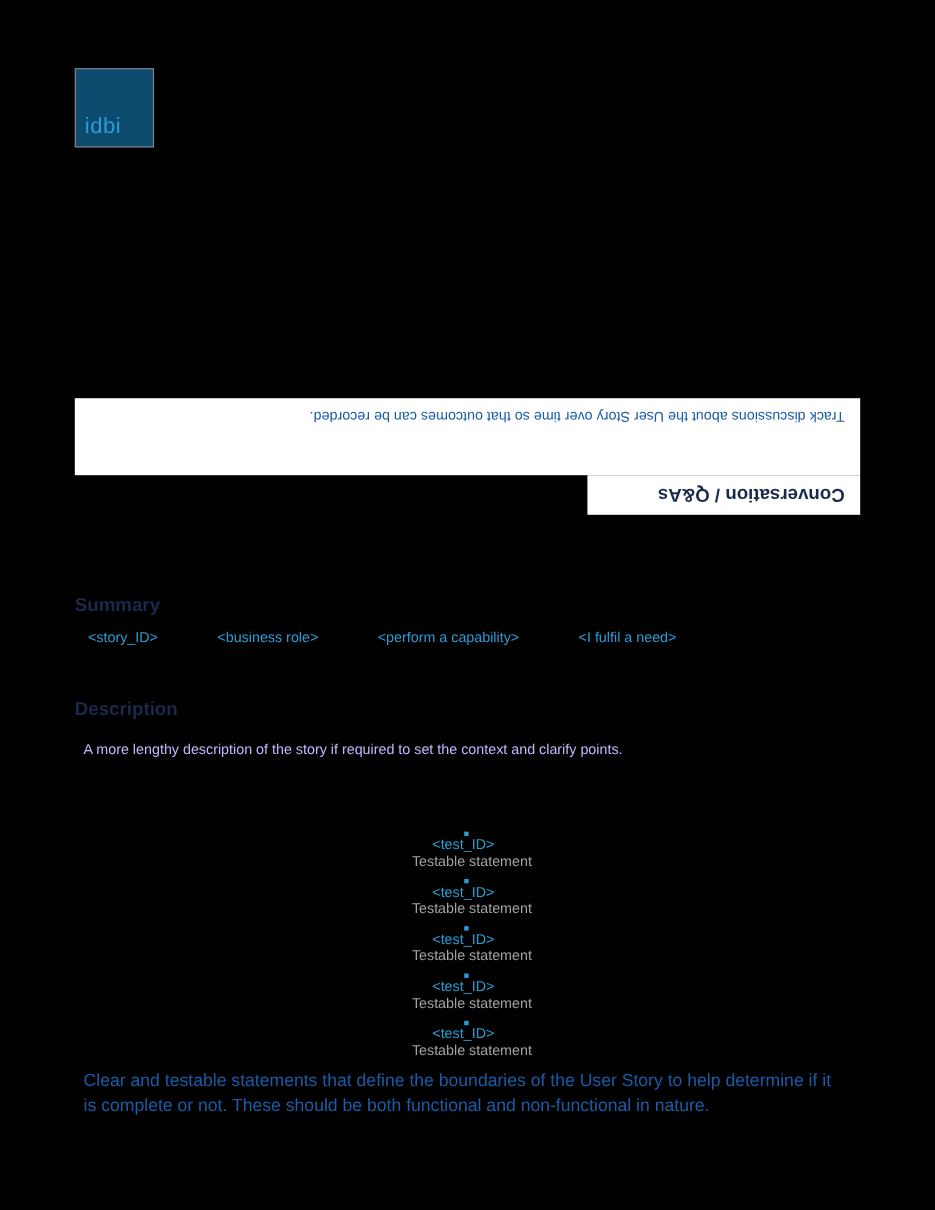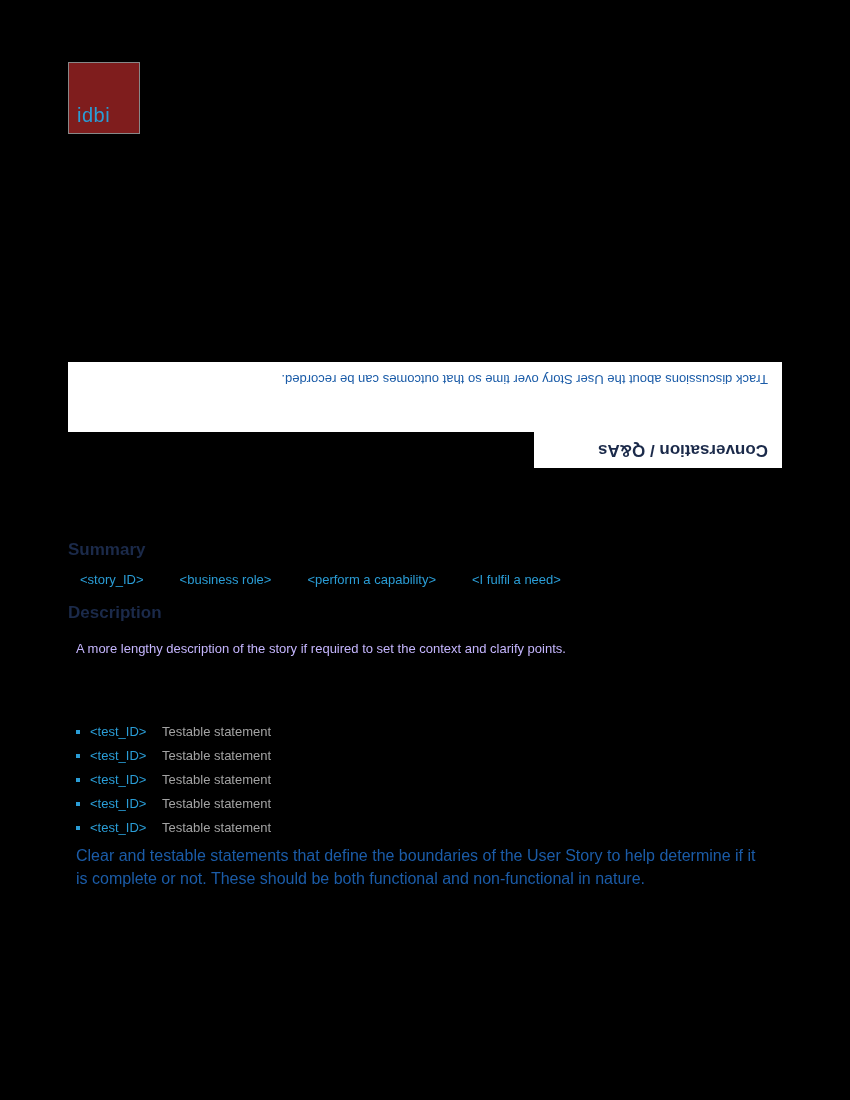--- a/index.html
+++ b/index.html
@@ -10,21 +10,21 @@
     font-family: "Segoe UI", Arial, sans-serif;
     position: relative;
     overflow: hidden;
   }
   .logo-box {
     position: absolute;
     left: 68px;
     top: 62px;
     width: 72px;
     height: 72px;
-    background: #7f1d1d;
+    background: #0c4a6e;
     border: 1px solid #888;
     display: flex;
     align-items: flex-end;
     padding: 6px 8px;
   }
   .logo-text {
     color: #2a9dd6;
     font-size: 20px;
     font-weight: 500;
     letter-spacing: 0.5px;
@@ -84,24 +84,24 @@
   }
   .estimate-circle {
     width: 82px;
     height: 82px;
     border-radius: 50%;
     background: #d4d4d4;
     margin-top: 8px;
   }
   .summary-fields {
     display: flex;
-    gap: 36px;
+    gap: 54px;
     padding-left: 12px;
     margin-top: -6px;
-    margin-bottom: 16px;
+    margin-bottom: 48px;
   }
   .summary-fields span {
     color: #2a9dd6;
     font-size: 13px;
   }
   .desc-text {
     color: #c4b5fd;
     font-size: 13px;
     padding-left: 8px;
     margin-top: 4px;
@@ -110,20 +110,21 @@
   .ac-list {
     list-style: none;
     padding-left: 8px;
     margin-top: 4px;
   }
   .ac-list li {
     display: flex;
     align-items: center;
     margin-bottom: 9px;
     font-size: 13px;
+    flex-direction: column;
   }
   .bullet {
     width: 4px;
     height: 4px;
     background: #2a9dd6;
     margin-right: 10px;
     flex-shrink: 0;
   }
   .test-id {
     color: #2a9dd6;

